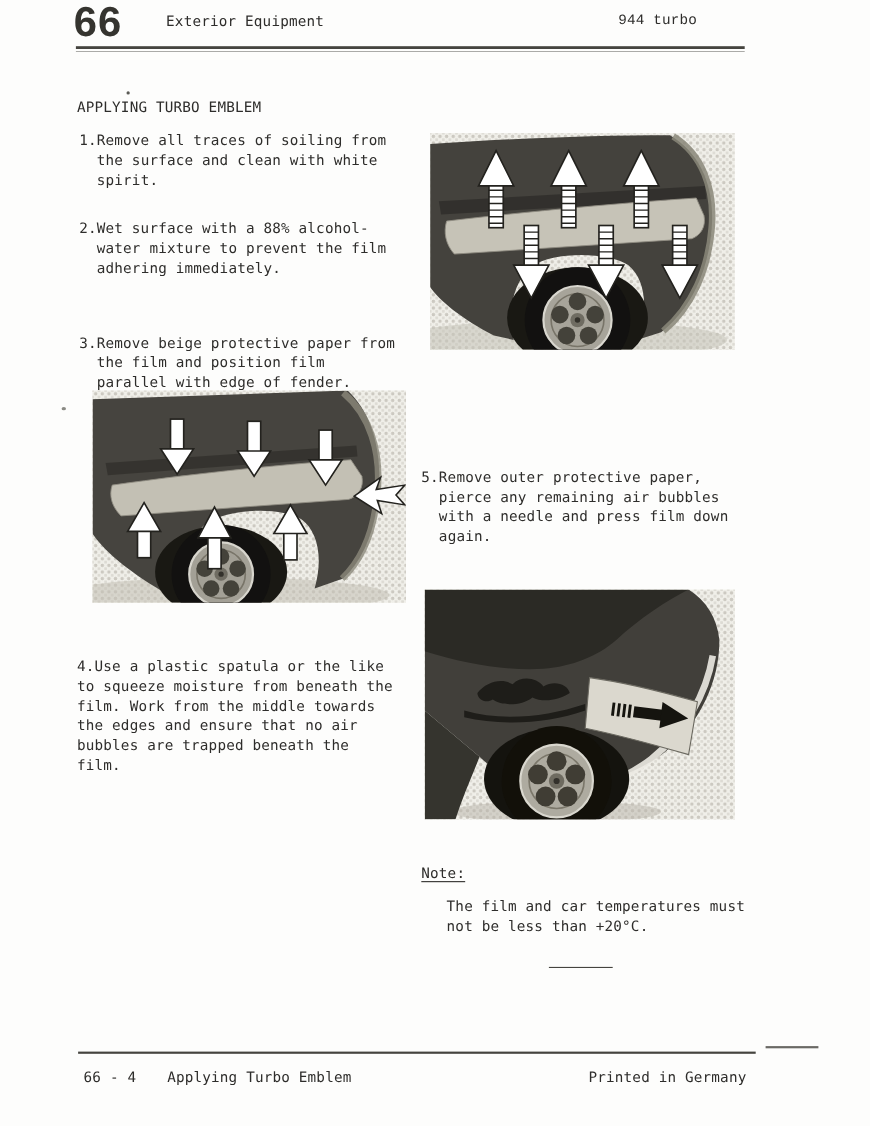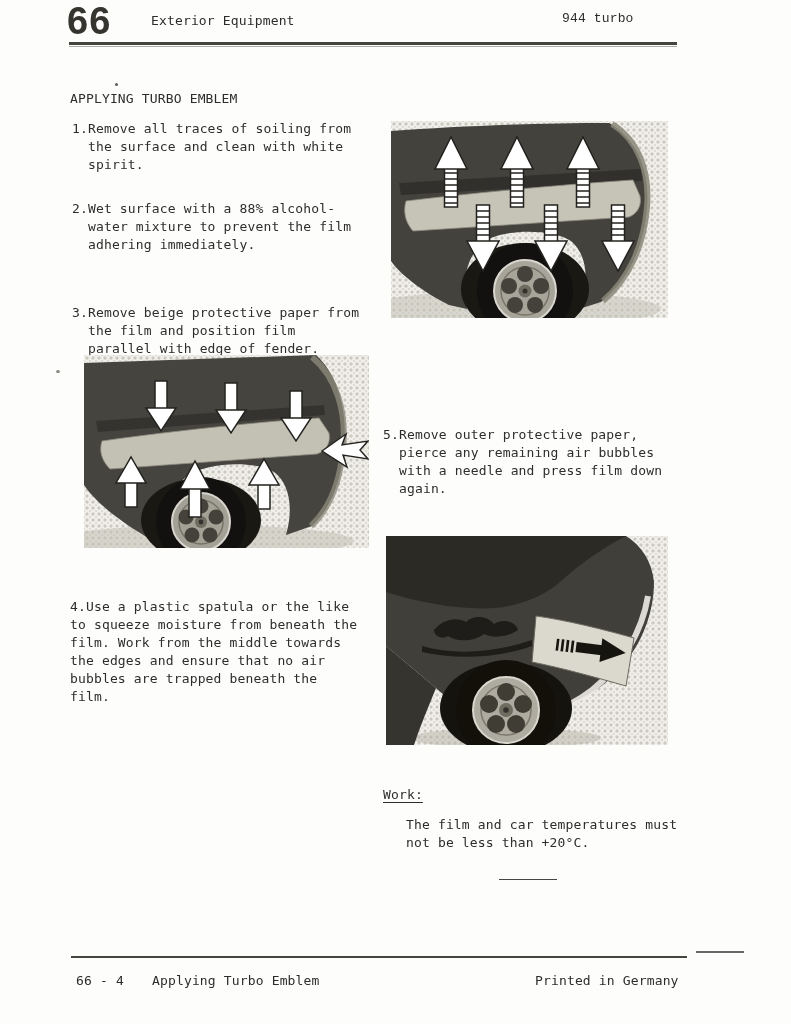--- a/index.html
+++ b/index.html
@@ -228,21 +228,21 @@
           <circle cx="137" cy="168" r="9" fill="#403d34"></circle>
         <circle cx="130" cy="188" r="9" fill="#403d34"></circle>
           <circle cx="110" cy="188" r="9" fill="#403d34"></circle>
         <circle cx="103" cy="168" r="9" fill="#403d34"></circle>
         <circle cx="120" cy="174" r="7" fill="#6e6b60"></circle>
           <circle cx="120" cy="174" r="2.8" fill="#33312b"></circle>
       </g>
     </svg>
   </figure>
 
-  <div class="note-label mono">Work:</div>
+  <div class="note-label mono">Note:</div>
   <div class="note-text mono">The film and car temperatures must
 not be less than +20°C.</div>
   <div class="note-rule"></div>
 
   <div class="footer-rule"></div>
   <div class="footer-dash"></div>
   <div class="page-ref mono">66 - 4</div>
   <div class="footer-caption mono">Applying Turbo Emblem</div>
   <div class="printed mono">Printed in Germany</div>
 

